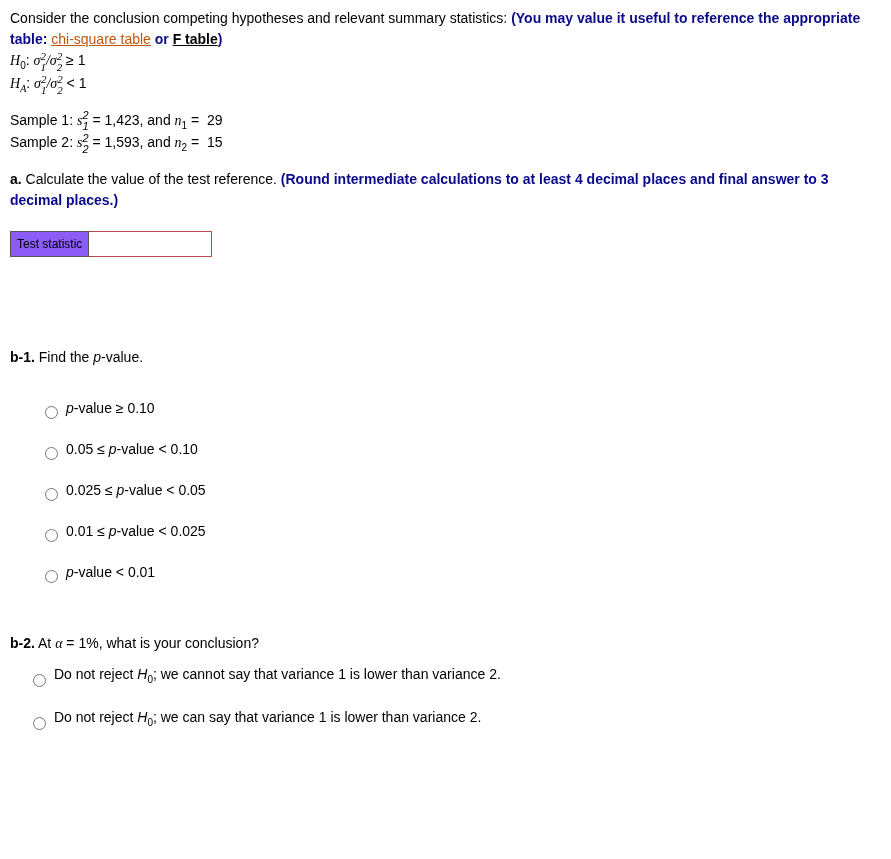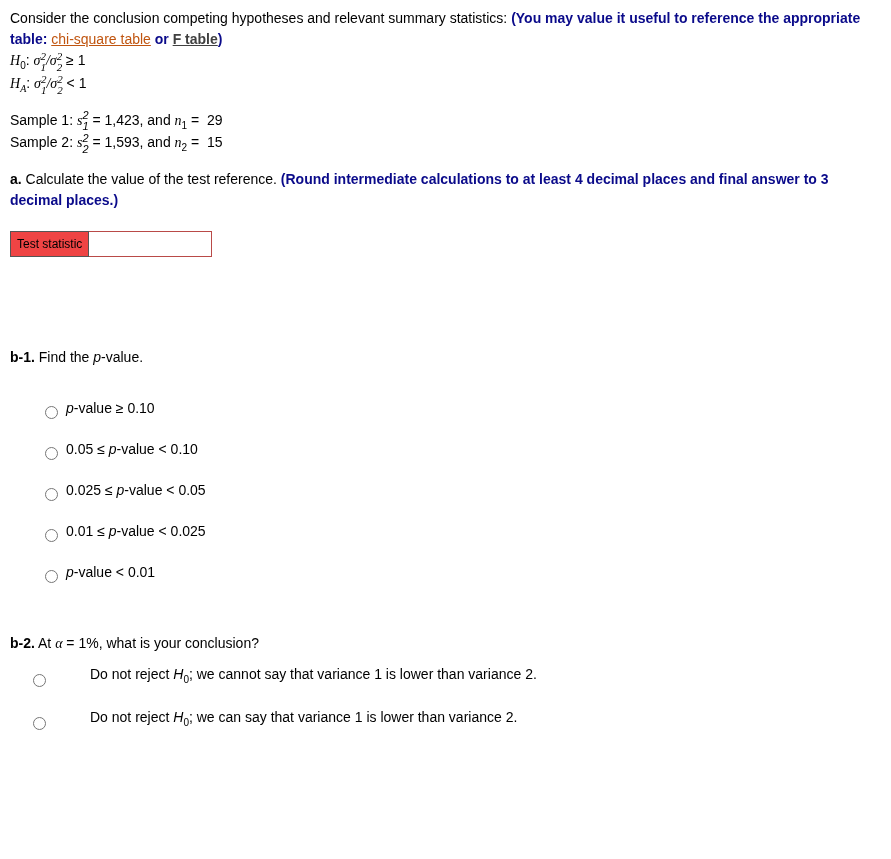--- a/index.html
+++ b/index.html
@@ -7,48 +7,48 @@
     font-size: 14px;
     color: #000;
     margin: 0;
     padding: 8px 10px;
     width: 891px;
     box-sizing: border-box;
     line-height: 1.5;
   }
   .blue-bold { color:#0a0a8a; font-weight:bold; }
   .link-chi { color:#c05510; font-weight:normal; text-decoration:underline; cursor:pointer;}
-  .link-f { color:#404040; font-weight:bold; text-decoration:underline; cursor:pointer;margin-top:24px;}
+  .link-f { color:#000000; font-weight:bold; text-decoration:underline; cursor:pointer;margin-top:24px;}
   .hyp-line { font-family: Arial, sans-serif; }
   sub{font-size:10px;}
   .italic{font-style:italic;}
   table.ans {
     border-collapse: collapse;
     margin-top:6px;
   }
   table.ans td {
     border:1px solid #555;
-    background:#ef4444;
+    background:#8b5cf6;
     font-size:12px;
     padding:3px 6px;
     height:18px;
   }
   table.ans td.inputcell{
     border:1px solid #b94a48;
     background:#fff;
     width:110px;
   }
   .radio-row{
     margin-left:30px;
     margin-bottom:20px;
     display:flex;
     align-items:flex-end;
   }
   .radio-row input{margin-right:8px;}
-  .b2 .radio-row{margin-left:18px;gap:36px;}
+  .b2 .radio-row{margin-left:18px;}
   .big-gap{height:60px;}
   .med-gap{height:30px;}
   .small-gap{height:14px;}
   .qprefix{font-weight:bold;}
   .varfrac{
     display:inline-block;
     vertical-align:middle;
     text-align:center;
     font-style:italic;
   }

